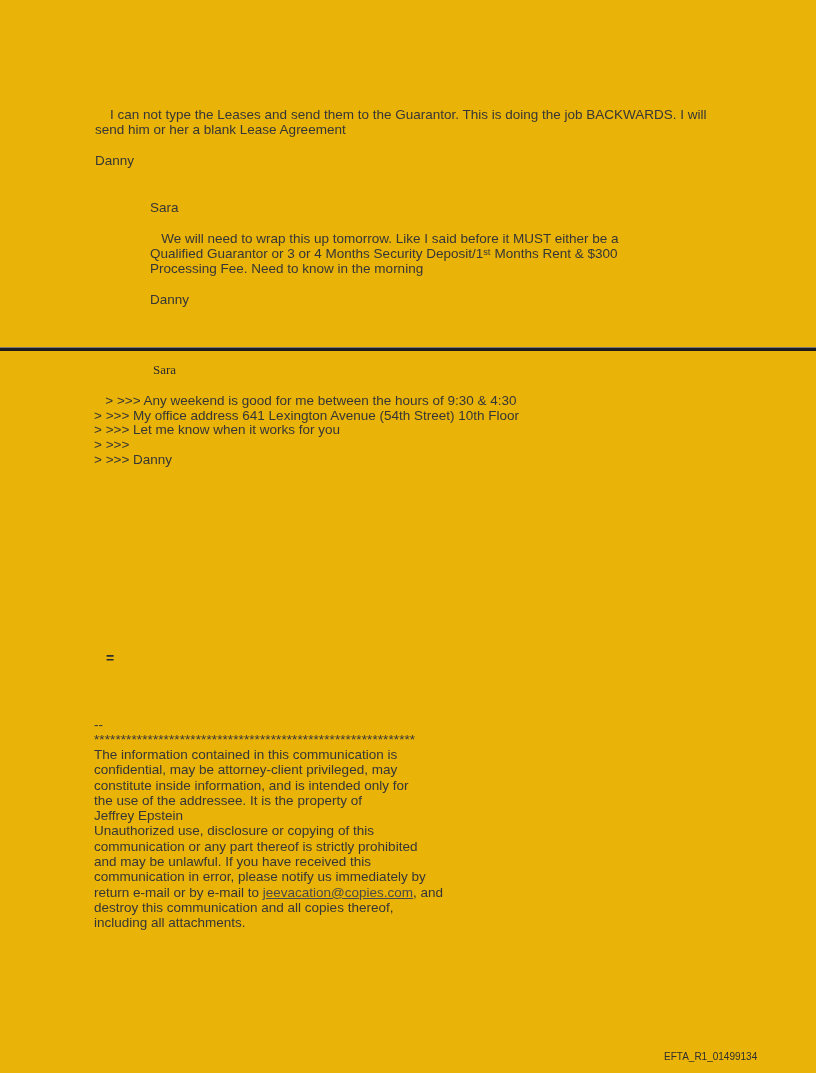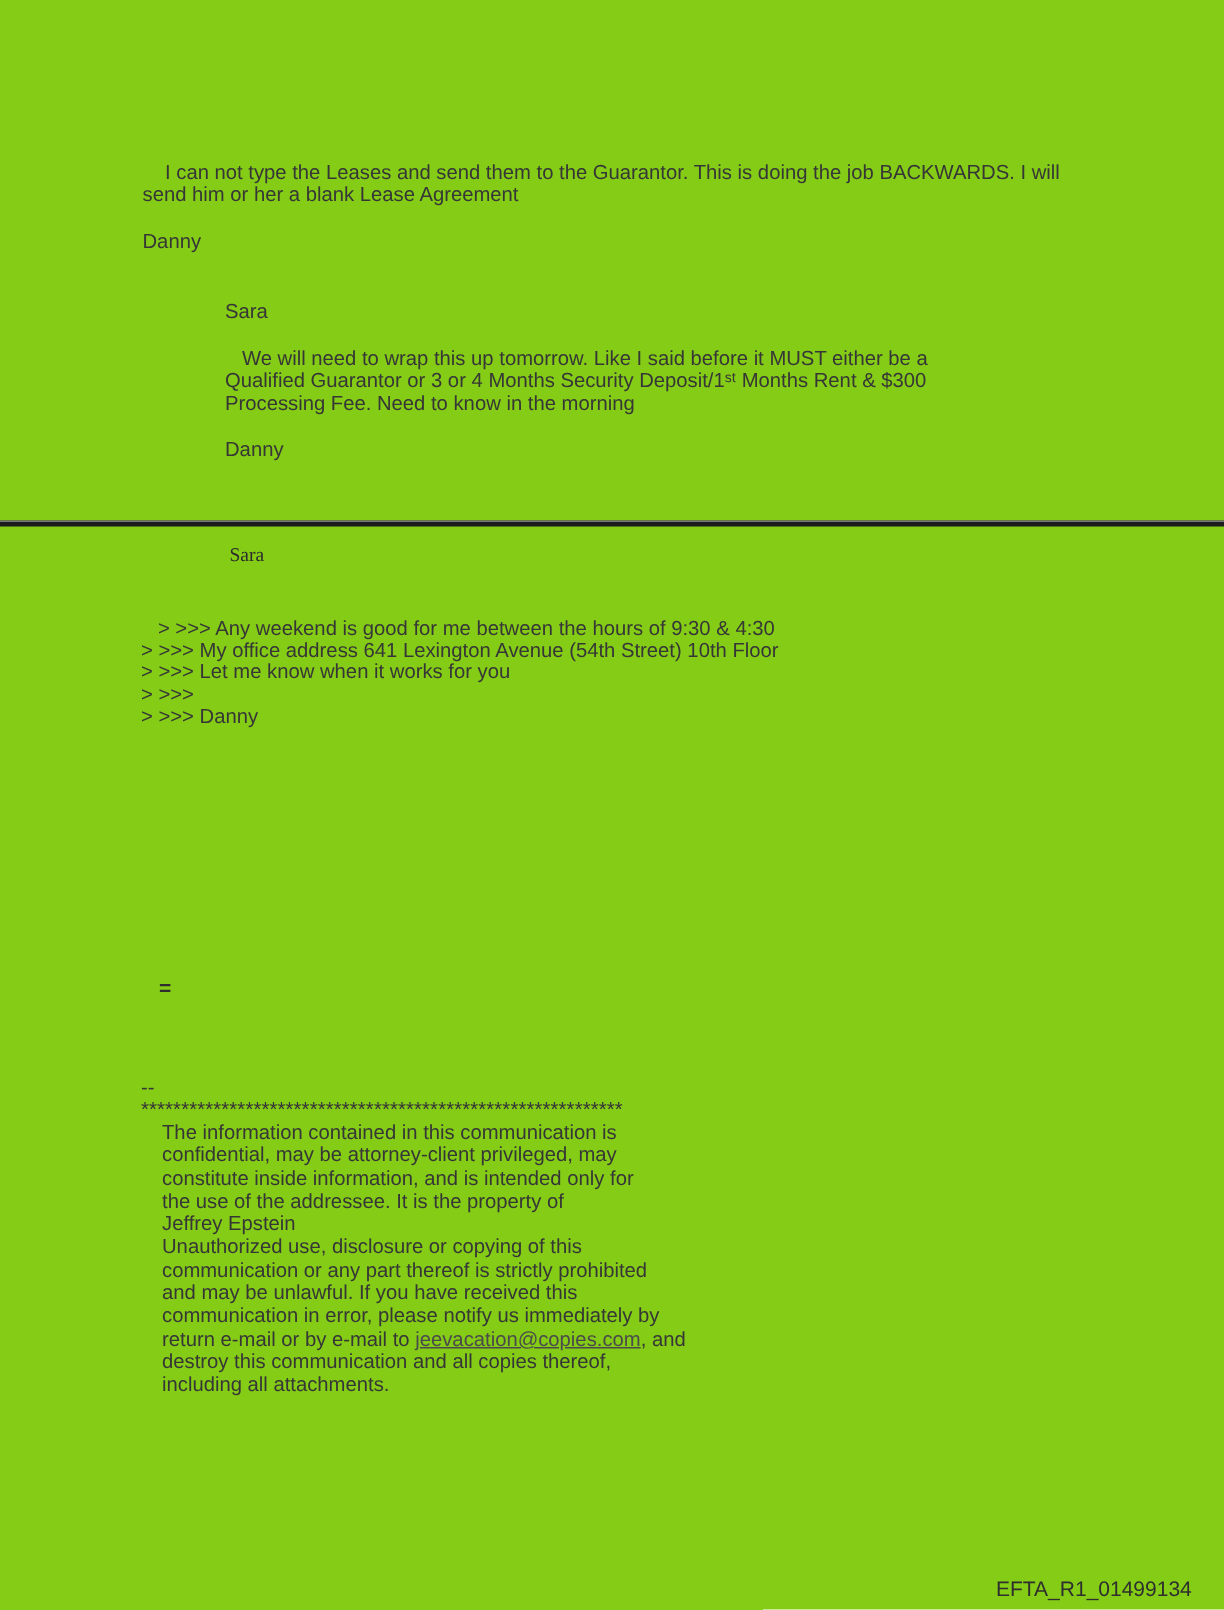--- a/index.html
+++ b/index.html
@@ -4,21 +4,21 @@
 <style>
   html, body {
     margin: 0;
     padding: 0;
     background: #ffffff;
   }
   .page {
     position: relative;
     width: 816px;
     height: 1073px;
-    background: #84cc16;
+    background: #eab308;
     overflow: hidden;
     font-family: "Liberation Sans", sans-serif;
   }
   .block {
     position: absolute;
     white-space: pre;
     color: #363636;
   }
   .sans {
     font-family: "Liberation Sans", sans-serif;
@@ -47,53 +47,53 @@
     position: absolute;
     left: 153px;
     top: 362px;
     font-family: "Liberation Serif", serif;
     font-size: 13px;
     color: #2b2b2b;
     white-space: pre;
   }
   .quoted-history-block {
     left: 94px;
-    top: 412px;
+    top: 394px;
     line-height: 14.7px;
   }
   .equals-mark {
     left: 106px;
     top: 651px;
     font-weight: bold;
     font-size: 14px;
     color: #2e2e2e;
   }
   .sig-separator {
     left: 94px;
     top: 717px;
   }
   .asterisk-divider {
     left: 94px;
     top: 732px;
     letter-spacing: 0.1px;
   }
   .disclaimer-block {
-    left: 108px;
+    left: 94px;
     top: 747px;
   }
   .email-link {
     color: #4a4a4a;
     text-decoration: underline;
     cursor: pointer;
   }
   .bates {
     position: absolute;
     left: 664px;
     top: 1051px;
-    font-size: 14px;
+    font-size: 10px;
     color: #2e2e2e;
     white-space: pre;
   }
 </style>
 </head>
 <body>
 
 <div class="page">
 
   <div class="block sans reply-block">    I can not type the Leases and send them to the Guarantor. This is doing the job BACKWARDS. I will

